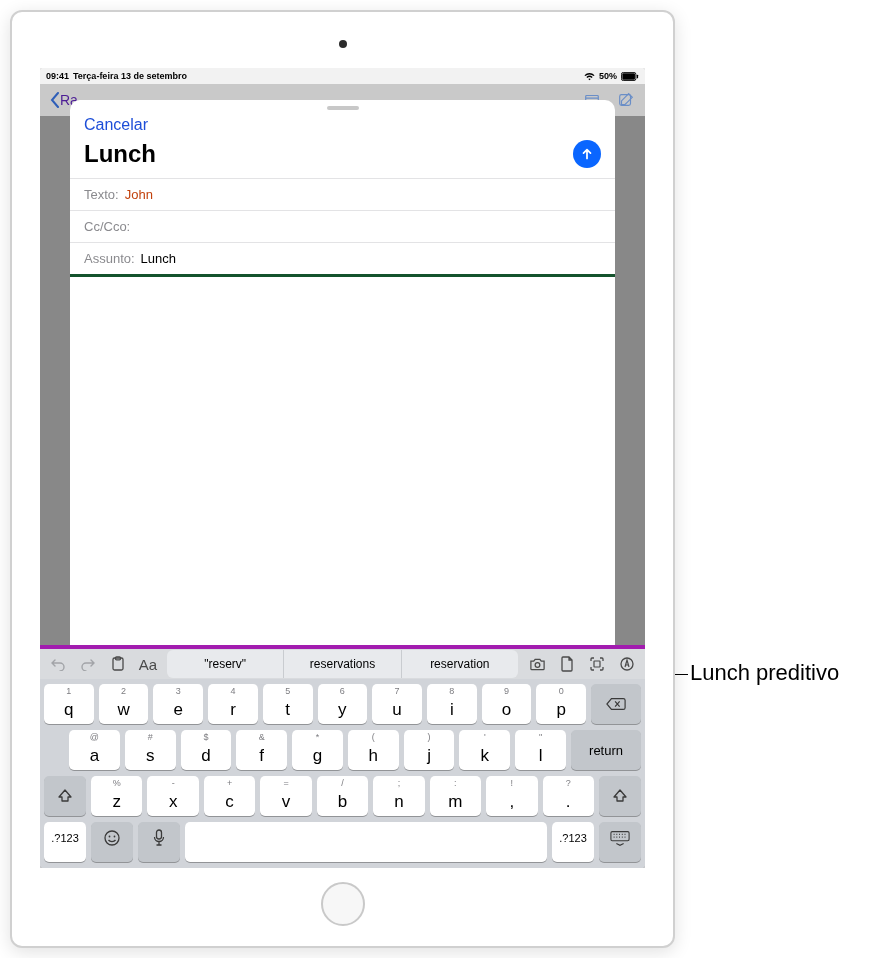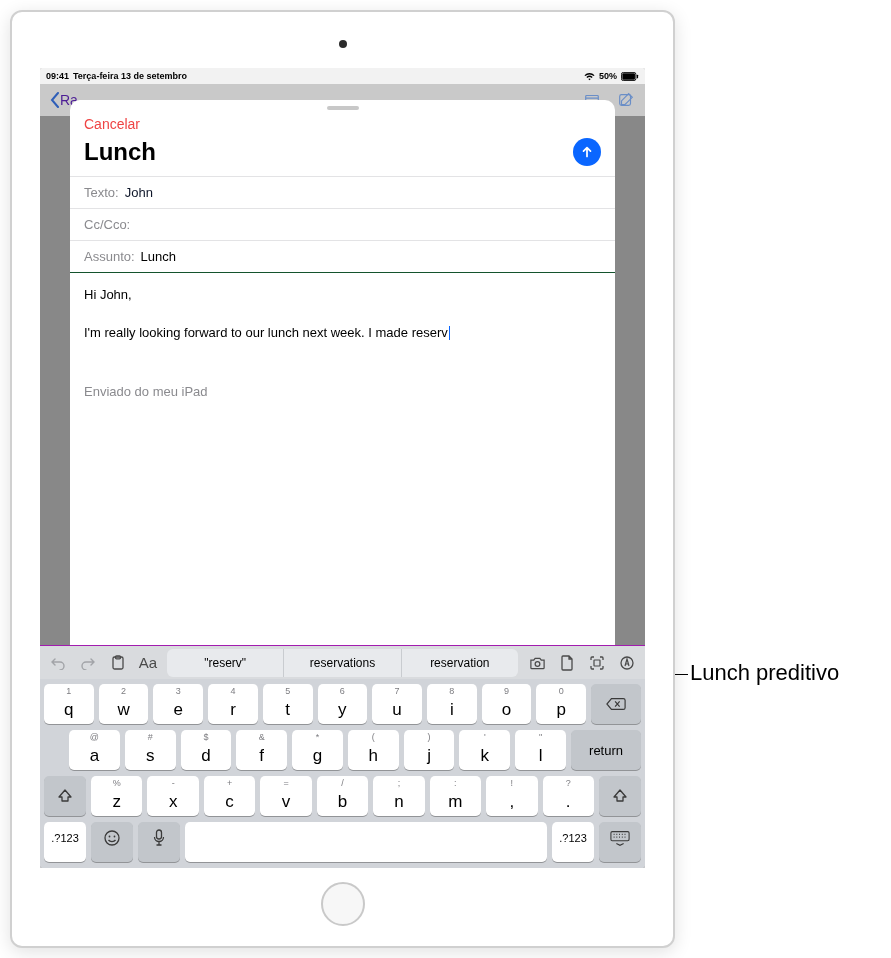--- a/index.html
+++ b/index.html
@@ -131,22 +131,22 @@
       border-radius: 3px;
       margin: 6px auto 0;
     }
     .sheet-header {
       display: flex;
       align-items: flex-start;
       justify-content: space-between;
       padding: 4px 14px 0;
     }
     .cancel {
-      color: #ef4444;
-      font-size: 14px;
+      color: #1d4ed8;
+      font-size: 16px;
       padding-top: 2px;
     }
     .title-row {
       display: flex;
       align-items: center;
       justify-content: space-between;
       padding: 6px 14px 10px;
     }
     .compose-title {
       font-size: 24px;
@@ -168,21 +168,21 @@
       display: flex;
       align-items: center;
       gap: 6px;
       padding: 8px 14px;
       border-top: 1px solid #e3e3e5;
       font-size: 13px;
     }
     .field-row:last-of-type { border-bottom: 1px solid #e3e3e5; }
     .field-label { color: #8a8a8e; }
     .field-value { color: #000; }
-    .field-value.link { color: #0f172a; }
+    .field-value.link { color: #c2410c; }
     .body-area {
       flex: 1;
       padding: 12px 14px;
       font-size: 13px;
       color: #000;
       line-height: 1.5;
       position: relative;
     }
     .body-line { margin-bottom: 18px; }
     .cursor-caret {
@@ -201,21 +201,21 @@
       z-index: 4;
       background: #d1d4d9;
     }
     .shortcut-bar {
       height: 34px;
       background: #d9dbde;
       display: flex;
       align-items: center;
       padding: 15px 4px;
       gap: 2px;
-      border-top: 1px solid #a21caf;
+      border-top: 4px solid #a21caf;
     }
     .sb-icon {
       width: 28px;
       height: 28px;
       display: flex;
       align-items: center;
       justify-content: center;
       color: #4a4a4a;
       font-size: 14px;
       border-radius: 5px;
@@ -362,30 +362,23 @@
             </svg>
         </span>
       </div>
       <div class="field-row">
         <span class="field-label">Texto:</span>
         <span class="field-value link">John</span>
       </div>
       <div class="field-row">
         <span class="field-label">Cc/Cco:</span>
       </div>
-      <div class="field-row" style="border-bottom:1px solid #14532d;">
+      <div class="field-row" style="border-bottom:3px solid #14532d;">
         <span class="field-label">Assunto:</span>
         <span class="field-value">Lunch</span>
-      </div>
-      <div class="body-area">
-        <div class="body-line">Hi John,</div>
-        <div>
-          <span>I'm really looking forward to our lunch next week. I made reserv</span><span class="cursor-caret"></span>
-        </div>
-        <div class="signature">Enviado do meu iPad</div>
       </div>
     </div>
 
     <div class="keyboard-region">
       <div class="shortcut-bar">
         <div class="sb-icon dim">
           <svg width="16" height="14" viewBox="0 0 16 14">
               <path d="M5 3 L2 6 L5 9 M2 6 H10 a4 4 0 0 1 0 8" fill="none" stroke="currentColor" stroke-width="1.4" stroke-linecap="round"></path>
             </svg>
         </div>

